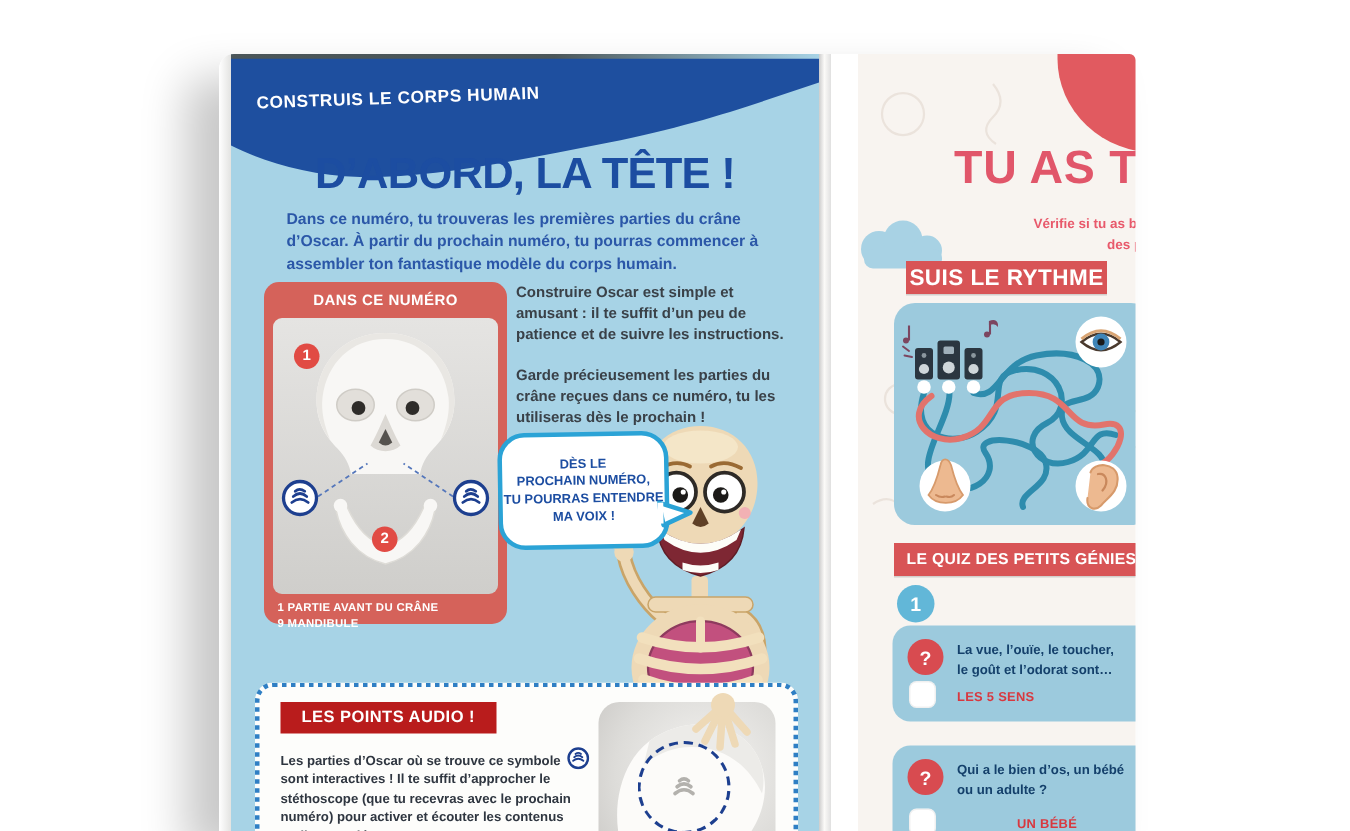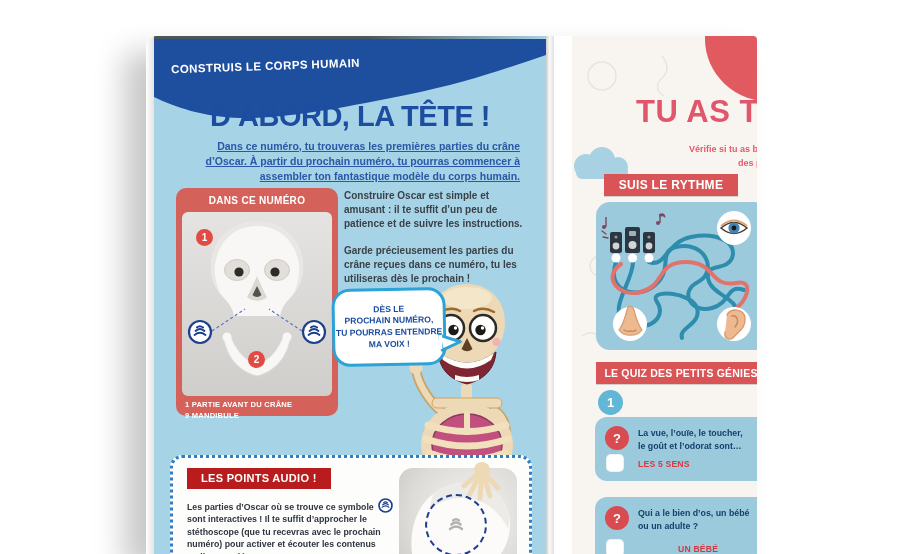--- a/index.html
+++ b/index.html
@@ -16,22 +16,22 @@
   .page-right{position:absolute;left:408px;top:0;width:203px;height:100%;background:#f8f4f0;overflow:hidden;margin-left:18px;}
 
   
   .top-sliver{position:absolute;left:0;top:0;width:100%;height:5px;
               background:linear-gradient(90deg,rgba(45,45,43,.75) 55%,rgba(45,45,43,0));}
   .band-svg{position:absolute;left:0;top:3px;width:392px;height:80px;}
   .kicker{position:absolute;left:17px;top:24px;color:#fff;font-size:11.5px;font-weight:bold;
           letter-spacing:.4px;transform:rotate(-2deg);}
   .lp-title{position:absolute;left:0;top:64px;width:392px;text-align:center;color:#1c4da1;
             font-size:29px;font-weight:bold;letter-spacing:-.5px;}
-  .lp-intro{position:absolute;left:26px;top:103px;width:340px;text-align:right;color:#2b57a8;
-            font-size:10.5px;font-weight:bold;line-height:1.45;text-decoration:underline;}
+  .lp-intro{position:absolute;left:37px;top:103px;width:340px;text-align:left;color:#2b57a8;
+            font-size:10.5px;font-weight:bold;line-height:1.45;}
 
   .issue-box{position:absolute;left:22px;top:152px;width:162px;height:228px;background:#d5625a;
              border-radius:10px;}
   .issue-header{margin-top:7px;text-align:center;color:#fff;font-size:10px;font-weight:bold;letter-spacing:.3px;}
   .issue-photo{position:absolute;left:6px;top:24px;width:150px;height:184px;border-radius:6px;
                background:linear-gradient(180deg,#e5e4e2,#cfcecb);overflow:hidden;}
   .num-badge{position:absolute;width:17px;height:17px;border-radius:50%;background:#e14b44;color:#fff;
              font-size:10px;font-weight:bold;display:flex;align-items:center;justify-content:center;}
   .issue-captions{position:absolute;left:9px;top:211px;color:#fff;font-size:7.6px;font-weight:bold;
                   line-height:1.45;letter-spacing:.2px;}
@@ -64,21 +64,21 @@
   
   .corner-wedge{position:absolute;right:0;top:0;width:70px;height:66px;background:#e15a60;
                 border-bottom-left-radius:95%;}
   .rp-title{position:absolute;left:64px;top:58px;width:200px;color:#e1566a;font-size:31px;
             font-weight:bold;letter-spacing:.5px;white-space:nowrap;}
   .rp-subtitle{position:absolute;left:20px;top:106px;width:190px;text-align:right;color:#e8596b;
                font-size:9px;font-weight:bold;line-height:1.6;white-space:nowrap;}
   .cloud{position:absolute;left:-4px;top:110px;}
   .red-tab{position:absolute;background:#d85456;color:#fff;font-weight:bold;text-align:center;
            display:flex;align-items:center;justify-content:center;box-shadow:0 1px 0 rgba(0,0,0,.15);}
-  .rhythm-tab{left:32px;top:138px;width:134px;height:22px;font-size:12px;letter-spacing:.3px;}
+  .rhythm-tab{left:32px;top:138px;width:134px;height:22px;font-size:15px;letter-spacing:.3px;}
   .quiz-tab{left:24px;top:326px;width:170px;height:22px;font-size:10.5px;letter-spacing:.2px;}
   .maze{position:absolute;left:24px;top:166px;width:172px;height:148px;background:#9ccadd;border-radius:14px;overflow:hidden;}
   .quiz-num{position:absolute;left:26px;top:354px;width:25px;height:25px;border-radius:50%;background:#62b7d8;
             color:#fff;font-size:13px;font-weight:bold;display:flex;align-items:center;justify-content:center;}
   .quiz-card{position:absolute;left:23px;width:176px;background:#9ccadd;border-radius:12px;}
   .card-1{top:381px;height:64px;}
   .card-2{top:461px;height:95px;}
   .q-badge{position:absolute;left:10px;top:9px;width:24px;height:24px;border-radius:50%;background:#d84b50;
            color:#fff;font-size:13px;font-weight:bold;display:flex;align-items:center;justify-content:center;}
   .q-text{position:absolute;left:43px;top:10px;width:130px;color:#14406b;font-size:8.8px;font-weight:bold;line-height:1.45;}

